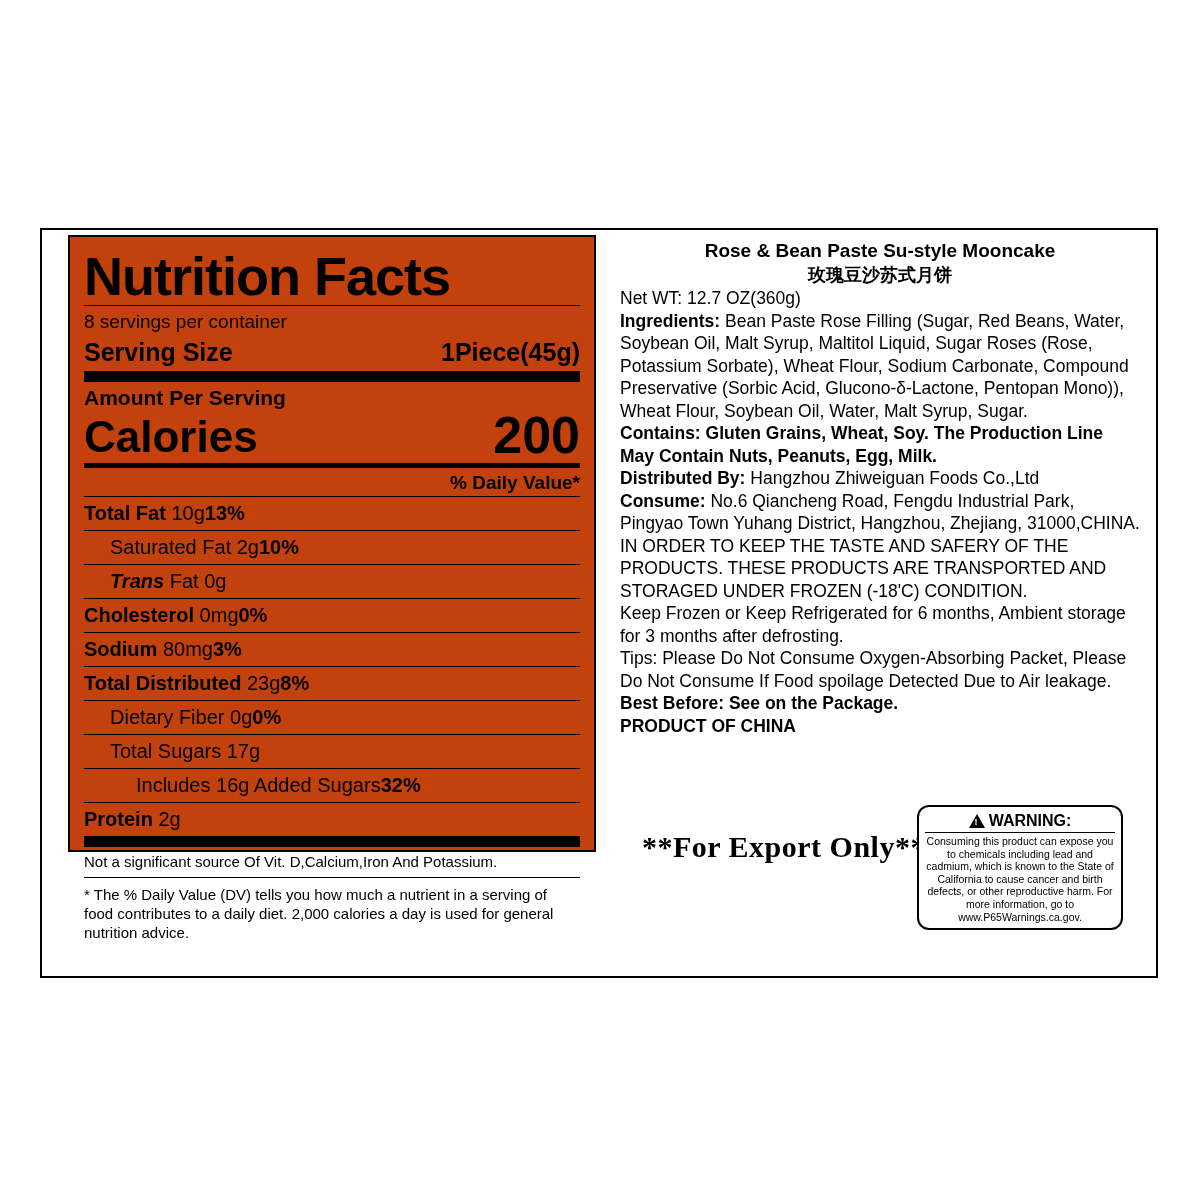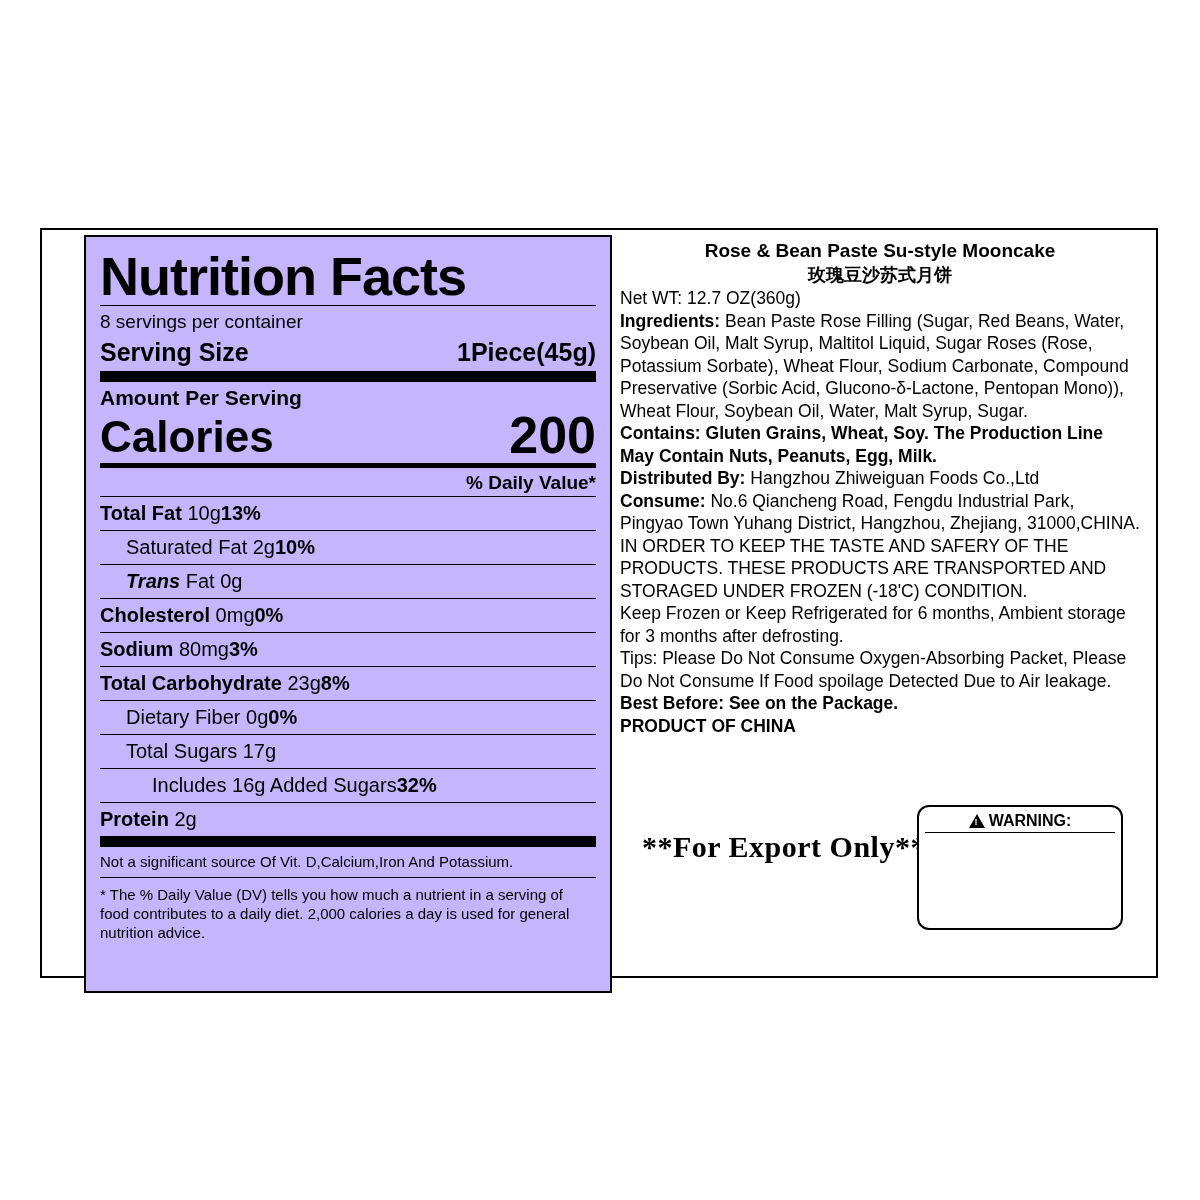--- a/index.html
+++ b/index.html
@@ -23,28 +23,28 @@
     width: 1118px;
     height: 750px;
     border: 2px solid #000;
     background: #fff;
     box-sizing: border-box;
   }
 
   
   #nf-panel {
     position: absolute;
-    left: 42px;
+    left: 26px;
     top: 5px;
     width: 528px;
-    height: 758px;
+    height: 617px;
     border: 2px solid #000;
     box-sizing: border-box;
     padding: 8px 14px 6px 14px;
-    background: #c4b5fd;
+    background: #c2410c;
   }
 
   .nf-title {
     font-family: "Liberation Sans", sans-serif;
     font-weight: bold;
     font-size: 54px;
     line-height: 58px;
     letter-spacing: -1px;
     margin: 2px 0 0 0;
   }
@@ -244,21 +244,21 @@
         </div>
         <div class="nf-row">
           <span class="nm"><b>Cholesterol</b> <span>0mg</span></span>
           <span class="dv">0%</span>
         </div>
         <div class="nf-row">
           <span class="nm"><b>Sodium</b> <span>80mg</span></span>
           <span class="dv">3%</span>
         </div>
         <div class="nf-row">
-          <span class="nm"><b>Total Carbohydrate</b> <span>23g</span></span>
+          <span class="nm"><b>Total Distributed</b> <span>23g</span></span>
           <span class="dv">8%</span>
         </div>
         <div class="nf-row indent1">
           <span class="nm"><span>Dietary Fiber</span> <span>0g</span></span>
           <span class="dv">0%</span>
         </div>
         <div class="nf-row indent1">
           <span class="nm"><span>Total Sugars</span> <span>17g</span></span>
           <span class="dv"></span>
         </div>
@@ -309,15 +309,16 @@
     <p class="block b">PRODUCT OF CHINA</p>
   </div>
 
   <div id="export-only">**For Export Only**</div>
 
   <div id="warning-box">
     <div class="warn-head">
       <span class="warn-tri"></span>
       <span>WARNING:</span>
     </div>
+    <div class="warn-body">Consuming this product can expose you to chemicals including lead and cadmium, which is known to the State of California to cause cancer and birth defects, or other reproductive harm. For more information, go to www.P65Warnings.ca.gov.</div>
   </div>
 
 </div>
 
 </body></html>

